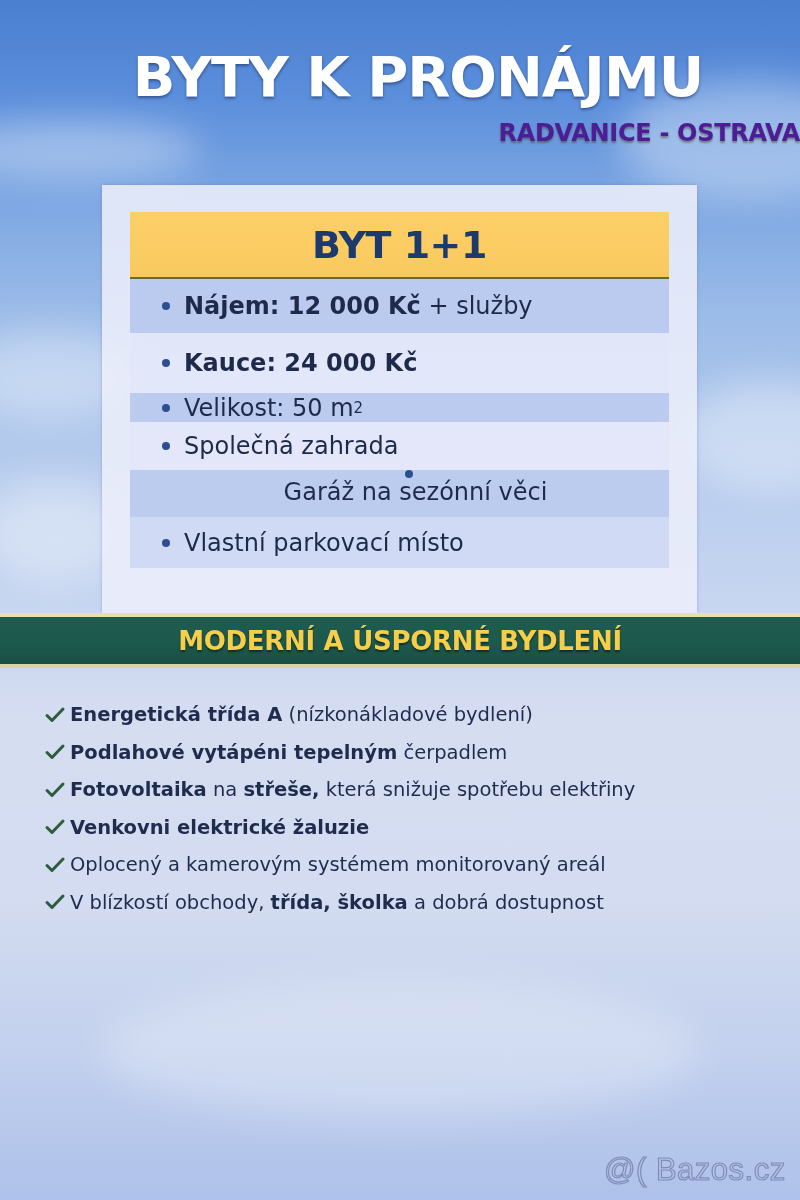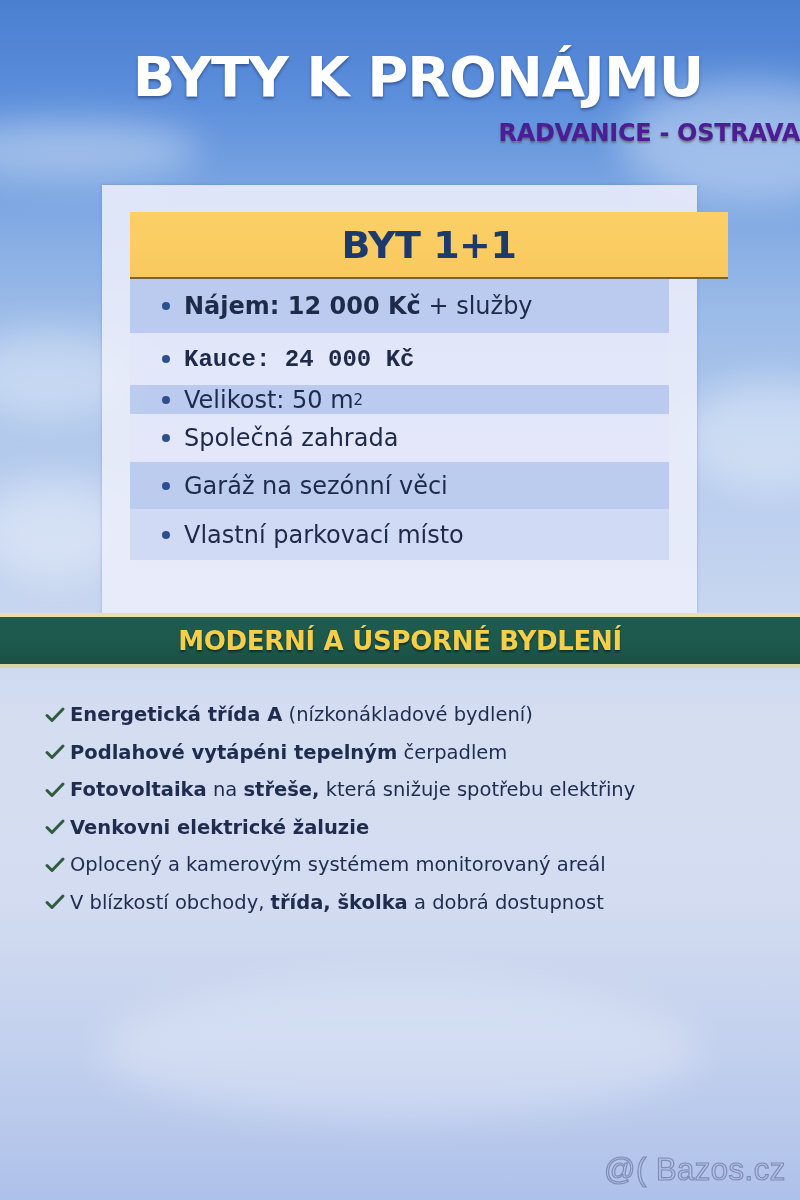--- a/index.html
+++ b/index.html
@@ -27,21 +27,21 @@
       position: absolute; left: 0; right: 0; top: 119px; text-align: right;
       font-weight: bold; font-size: 24px; color: #4c1d95; letter-spacing: -0.3px;
       text-shadow: 0 2px 2px rgba(60,50,20,0.45);
     }
     .card-outer {
       position: absolute; left: 102px; top: 185px; width: 595px; height: 428px;
       background: rgba(236,238,250,0.88);
       box-shadow: 0 0 3px rgba(90,110,170,0.4);
     }
     .card-header {
-      position: absolute; left: 130px; top: 212px; width: 598px; height: 65px;
+      position: absolute; left: 130px; top: 212px; width: 539px; height: 65px;
       background: linear-gradient(180deg, #fcd067 0%, #f9c95f 100%);
       border-bottom: 2px solid #6c6642;
       display: flex; align-items: center; justify-content: center;
     }
     .card-header span {
       font-weight: bold; font-size: 38px; color: #1d3a6e; letter-spacing: -0.5px;
     }
     .rows { position: absolute; left: 130px; top: 279px; width: 539px; }
     .row {
       display: flex; align-items: center; padding-left: 32px; box-sizing: border-box;
@@ -99,34 +99,34 @@
   <div class="card-header">
     <span>BYT 1+1</span>
   </div>
 
   <div class="rows">
     <div class="row shaded" style="height:54px;">
       <span class="dot"></span>
       <b>Nájem: 12 000 Kč</b>
       <span style="white-space:pre;"> + služby</span>
     </div>
-    <div class="row light" style="height:52px;font-family:Liberation Mono, monospace;">
+    <div class="row light" style="height:60px;">
       <span class="dot"></span>
       <b>Kauce: 24 000 Kč</b>
     </div>
     <div class="row shaded" style="height:29px;">
       <span class="dot"></span>
       <span>Velikost: 50 m</span>
         <sup>2</sup>
     </div>
     <div class="row light" style="height:48px;">
       <span class="dot"></span>
       <span>Společná zahrada</span>
     </div>
-    <div class="row shaded" style="height:47px;">
+    <div class="row shaded" style="height:47px;flex-direction:column;">
       <span class="dot"></span>
       <span>Garáž na sezónní věci</span>
     </div>
     <div class="row" style="height:51px;background:rgba(200,212,242,0.75);">
       <span class="dot"></span>
       <span>Vlastní parkovací místo</span>
     </div>
   </div>
 
   <div class="banner">

